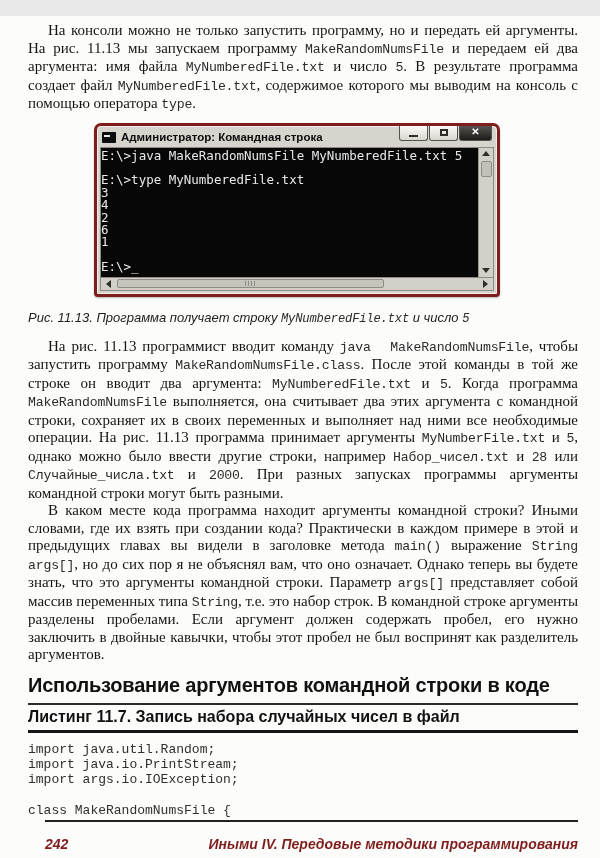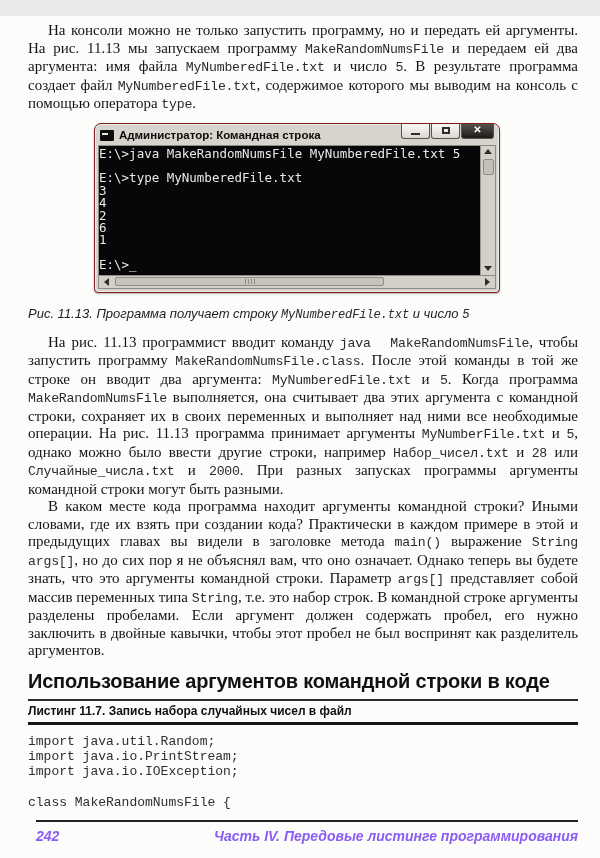--- a/index.html
+++ b/index.html
@@ -18,21 +18,21 @@
   }
   .para .code-inline, .caption .code-inline {
     font-family:"Liberation Mono","DejaVu Sans Mono",monospace;
     font-size:13.2px; white-space:pre-wrap; letter-spacing:-0.2px; color:#2b2b2b;
   }
 
   
   .window {
     margin:9px 0 0 66px; width:406px;
     background:#d7d4cd;
-    border:1px solid #7f1d1d; border-radius:7px 7px 4px 4px;
+    border:3px solid #7f1d1d; border-radius:7px 7px 4px 4px;
     box-shadow:inset 0 0 0 1px #efeeea, 0 1px 2px rgba(0,0,0,.28);
     padding:2px 3px 3px 3px;
   }
   .titlebar { height:19px; display:flex; align-items:center; gap:5px; padding:0 2px; }
   .win-icon {
     width:14px; height:11px; background:#0c0c0c; border-radius:1px;
     position:relative; flex:0 0 auto;
   }
   .win-icon span {
     position:absolute; left:2px; top:3px; width:6px; height:2px; background:#e8e8e8;
@@ -100,37 +100,37 @@
 
   
   .section-heading {
     margin:10px 0 6px; font-family:Liberation Sans, sans-serif;
     font-size:20px; font-weight:bold; letter-spacing:-0.2px; color:#111;
   }
 
   
   .listing-header { margin-top:6px; border-top:2px solid #2a2a2a; border-bottom:3px solid #161616; }
   .listing-title {
-    font-family:"Liberation Sans",sans-serif; font-weight:bold; font-size:12px;
+    font-family:"Liberation Sans",sans-serif; font-weight:bold; font-size:16px;
     padding:3px 0 4px; color:#111;
   }
 
   
   .code-pre {
     margin-top:9px; font-family:"Liberation Mono","DejaVu Sans Mono",monospace;
     font-size:13px; line-height:15.3px; color:#2f2f2f; white-space:pre;
   }
 
   
   .footer {
-    position:absolute; left:36px; right:22px; top:804px;
-    border-top:2px solid #222; padding-top:6px;
+    position:absolute; left:45px; right:22px; top:804px;
+    border-top:2px solid #222; padding-top:14px;
     display:flex; justify-content:space-between; align-items:baseline;
     font-family:"Liberation Sans",sans-serif; font-weight:bold; font-style:italic;
-    font-size:14px; color:#8b5cf6;
+    font-size:14px; color:#7f1d1d;
   }
 </style>
 </head>
 <body>
 
 <div class="page">
   <div class="content">
 
     <p class="para"><span>На консоли можно не только запустить программу, но и передать ей аргументы. На рис. 11.13 мы запускаем программу </span><span class="code-inline">MakeRandomNumsFile</span><span> и передаем ей два аргумента: имя файла </span><span class="code-inline">MyNumberedFile.txt</span><span> и число </span><span class="code-inline">5</span><span>. В результате программа создает файл </span><span class="code-inline">MyNumberedFile.txt</span><span>, содержимое которого мы выводим на консоль с помощью оператора </span><span class="code-inline">type</span><span>.</span></p>
 
@@ -195,22 +195,22 @@
 
     <h2 class="section-heading">Использование аргументов командной строки в коде</h2>
 
 
     <div class="listing-header">
       <div class="listing-title">Листинг 11.7. Запись набора случайных чисел в файл</div>
     </div>
 
     <pre class="code-pre">import java.util.Random;
 import java.io.PrintStream;
-import java.io.IOException;
+import args.io.IOException;
 
 class MakeRandomNumsFile {</pre>
   </div>
 
   <div class="footer">
     <span>242</span>
-    <span>Часть IV. Передовые листинге программирования</span>
+    <span>Иными IV. Передовые методики программирования</span>
   </div>
 </div>
 
 </body></html>

